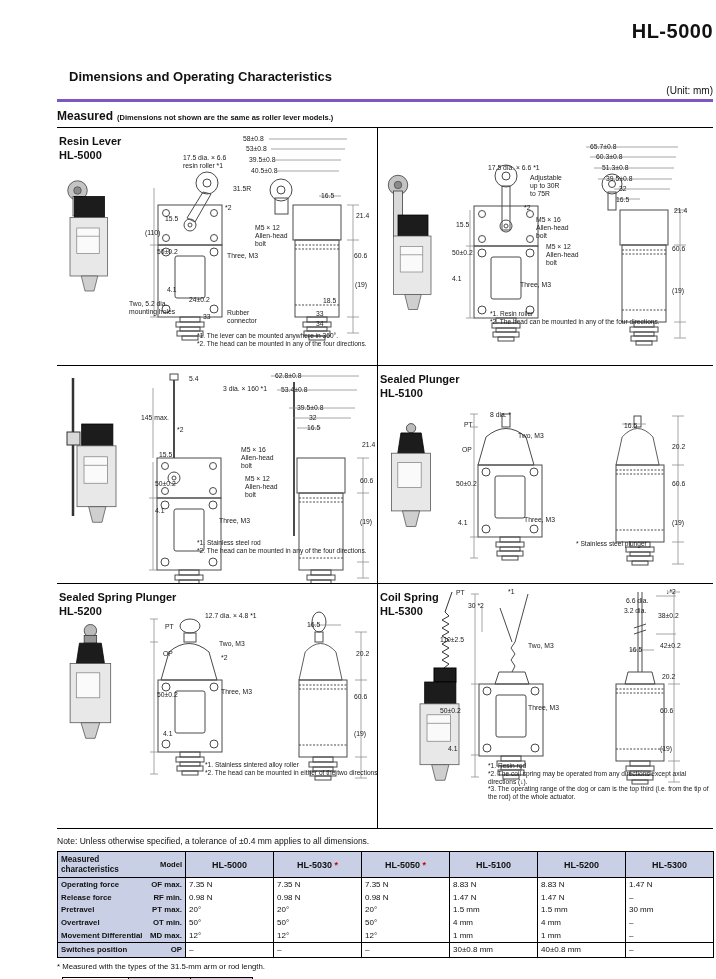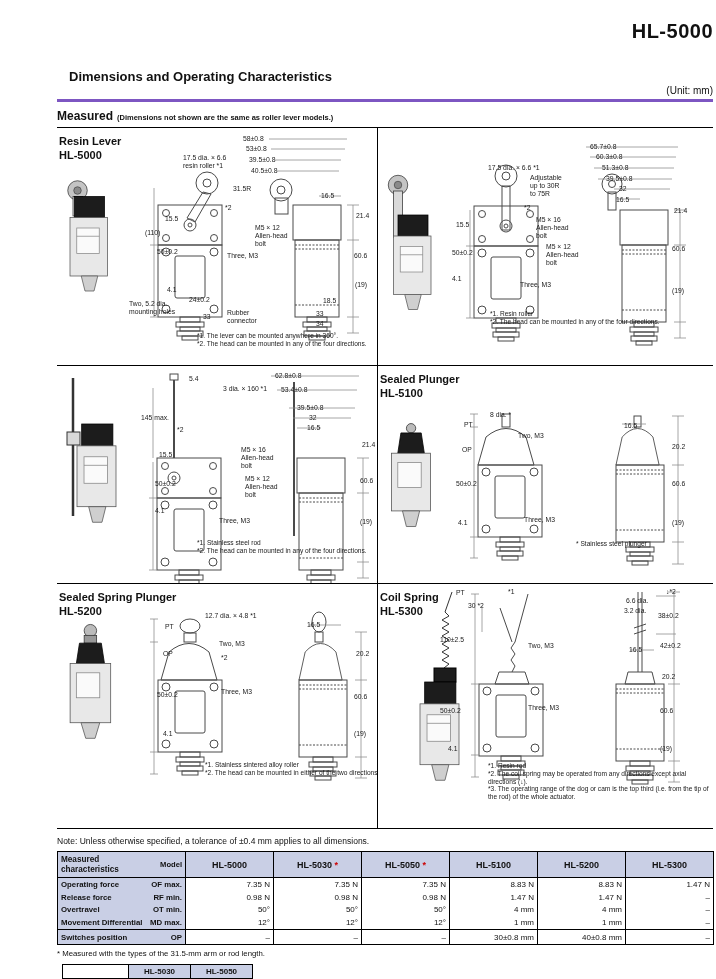--- a/index.html
+++ b/index.html
@@ -36,21 +36,21 @@
   .mtab thead th{border-bottom:1.4px solid #000;height:25px;}
   .hdrbg{background:#c9cfe5;}
   .hflex{display:flex;justify-content:space-between;align-items:center;}
   .oc{font-size:8.2px;font-weight:bold;text-align:left;line-height:1.15;white-space:pre-line;}
   .modlbl{font-size:7.6px;font-weight:bold;}
   .mod{font-size:9px;font-weight:bold;text-align:center;}
   .star{color:#c00;font-weight:bold;}
   .grp td{height:12.8px;}
   .lflex{display:flex;justify-content:space-between;}
   .nm,.cd{font-size:7.8px;font-weight:bold;white-space:nowrap;}
-  .val{text-align:right;font-size:8px;}
+  .val{text-align:left;font-size:8px;}
   .oprow td{border-top:1.4px solid #000;height:14px;}
   .tfoot{font-size:7.8px;margin-top:4px;}
   .refnote{font-size:8.5px;font-weight:bold;margin-top:12px;}
   .stab{margin-top:6px;margin-left:5px;border:1.2px solid #000;table-layout:fixed;}
   .stab th,.stab td{border:1px solid #000;height:12.5px;padding:0 3px;}
   .stab .sh{background:#c9cfe5;font-size:8px;font-weight:bold;text-align:center;}
   .stab .corner{background:#fff;}
 </style>
 </head>
 <body>
@@ -575,20 +575,34 @@
           <td class="val">0.98 N</td>
             <td class="val">0.98 N</td>
             <td class="val">0.98 N</td>
             <td class="val">1.47 N</td>
             <td class="val">1.47 N</td>
             <td class="val">–</td>
         </tr>
         <tr>
           <td class="hdrbg">
               <div class="lflex">
+                <span class="nm">Pretravel</span>
+                <span class="cd">PT max.</span>
+              </div>
+            </td>
+          <td class="val">20°</td>
+            <td class="val">20°</td>
+            <td class="val">20°</td>
+            <td class="val">1.5 mm</td>
+            <td class="val">1.5 mm</td>
+            <td class="val">30 mm</td>
+        </tr>
+        <tr>
+          <td class="hdrbg">
+              <div class="lflex">
                 <span class="nm">Overtravel</span>
                 <span class="cd">OT min.</span>
               </div>
             </td>
           <td class="val">50°</td>
             <td class="val">50°</td>
             <td class="val">50°</td>
             <td class="val">4 mm</td>
             <td class="val">4 mm</td>
             <td class="val">–</td>

